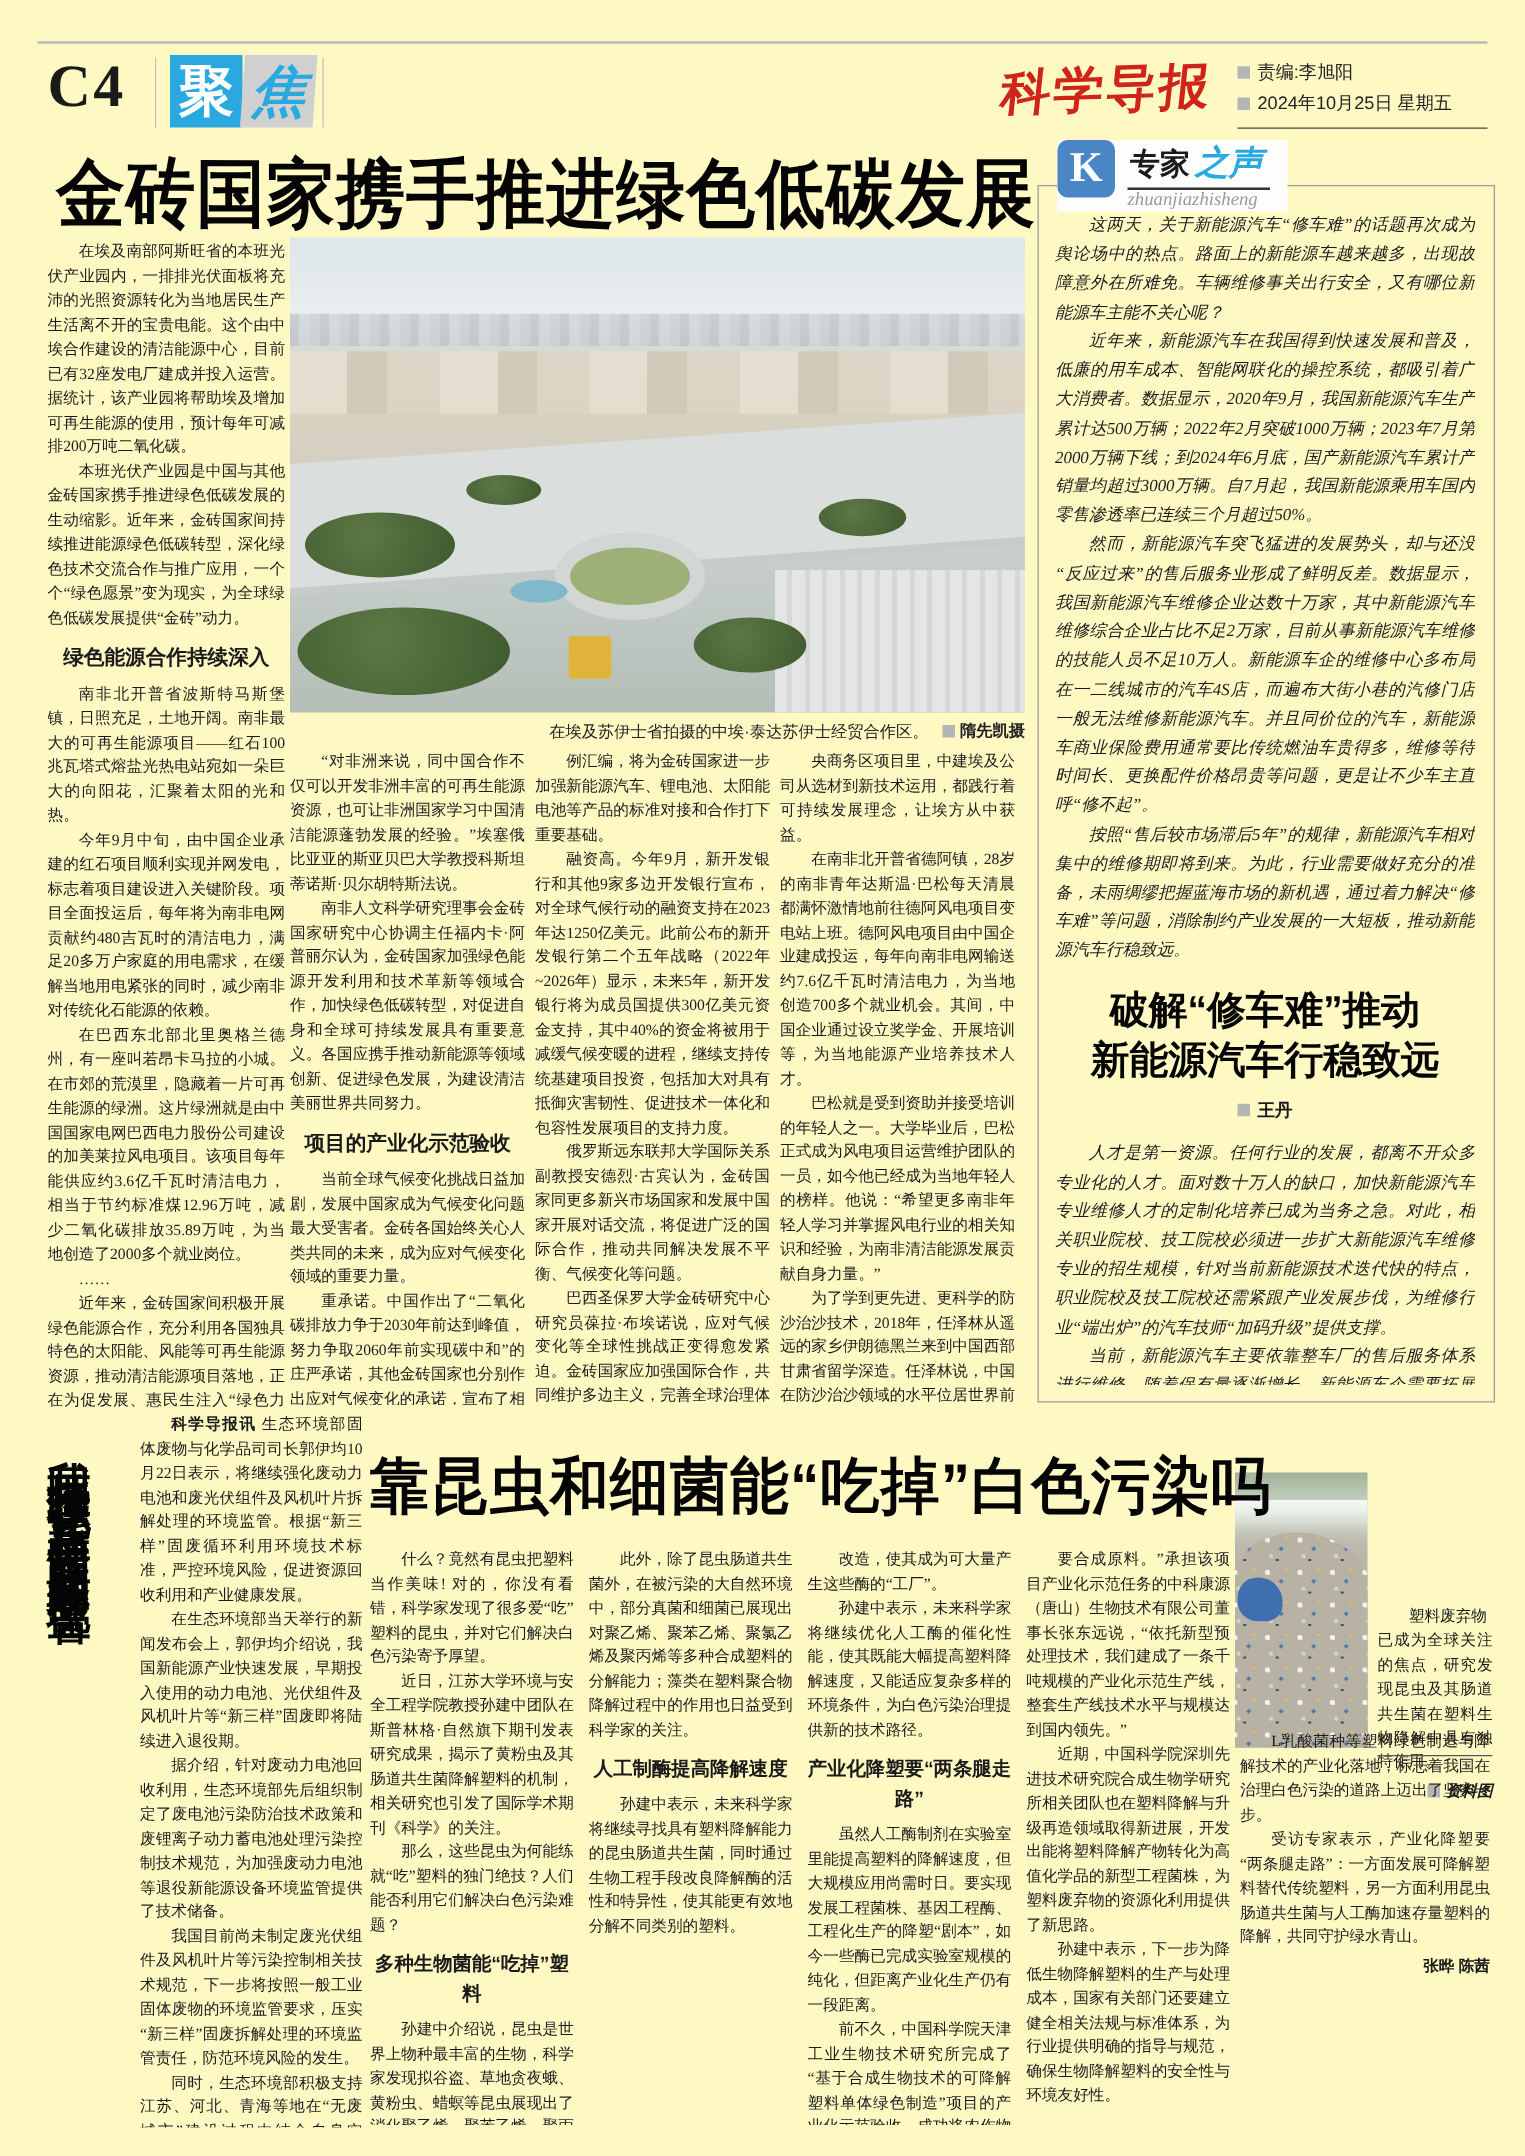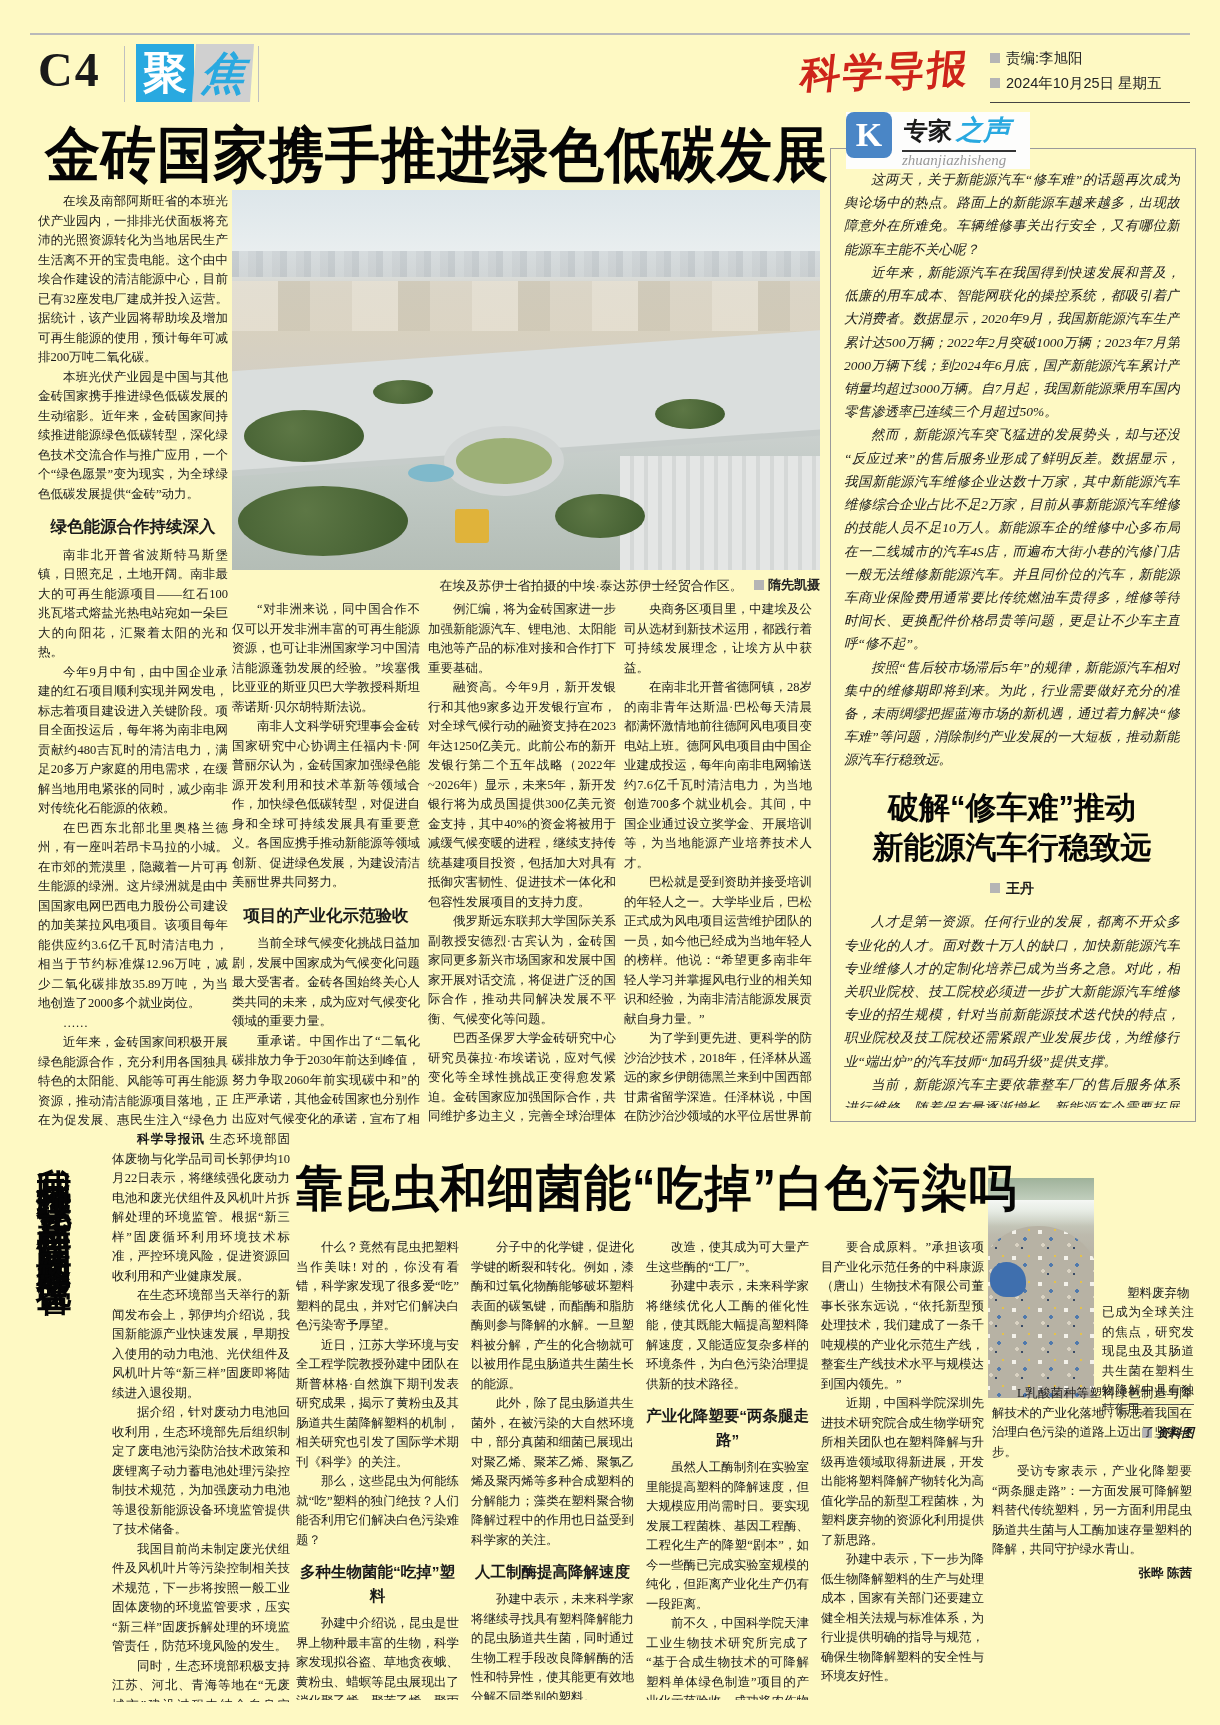--- a/index.html
+++ b/index.html
@@ -260,21 +260,20 @@
         <p class="para">那么，这些昆虫为何能练就“吃”塑料的独门绝技？人们能否利用它们解决白色污染难题？</p>
       </div>
     <h3 class="subhead">多种生物菌能“吃掉”塑料</h3>
     <div>
         <p class="para">孙建中介绍说，昆虫是世界上物种最丰富的生物，科学家发现拟谷盗、草地贪夜蛾、黄粉虫、蜡螟等昆虫展现出了消化聚乙烯、聚苯乙烯、聚丙烯等常见塑料的能力，其中昆虫肠道共生菌发挥了至关重要的作用。</p>
       </div>
   </div>
 
   <div class="bcol fcol fcolB">
     <div>
-        <p class="para">分子中的化学键，促进化学键的断裂和转化。例如，漆酶和过氧化物酶能够破坏塑料表面的碳氢键，而酯酶和脂肪酶则参与降解的水解。一旦塑料被分解，产生的化合物就可以被用作昆虫肠道共生菌生长的能源。</p>
         <p class="para">此外，除了昆虫肠道共生菌外，在被污染的大自然环境中，部分真菌和细菌已展现出对聚乙烯、聚苯乙烯、聚氯乙烯及聚丙烯等多种合成塑料的分解能力；藻类在塑料聚合物降解过程中的作用也日益受到科学家的关注。</p>
       </div>
     <h3 class="subhead">人工制酶提高降解速度</h3>
     <div>
         <p class="para">孙建中表示，未来科学家将继续寻找具有塑料降解能力的昆虫肠道共生菌，同时通过生物工程手段改良降解酶的活性和特异性，使其能更有效地分解不同类别的塑料。</p>
       </div>
   </div>
 
   <div class="bcol fcol fcolC">
     <div>

